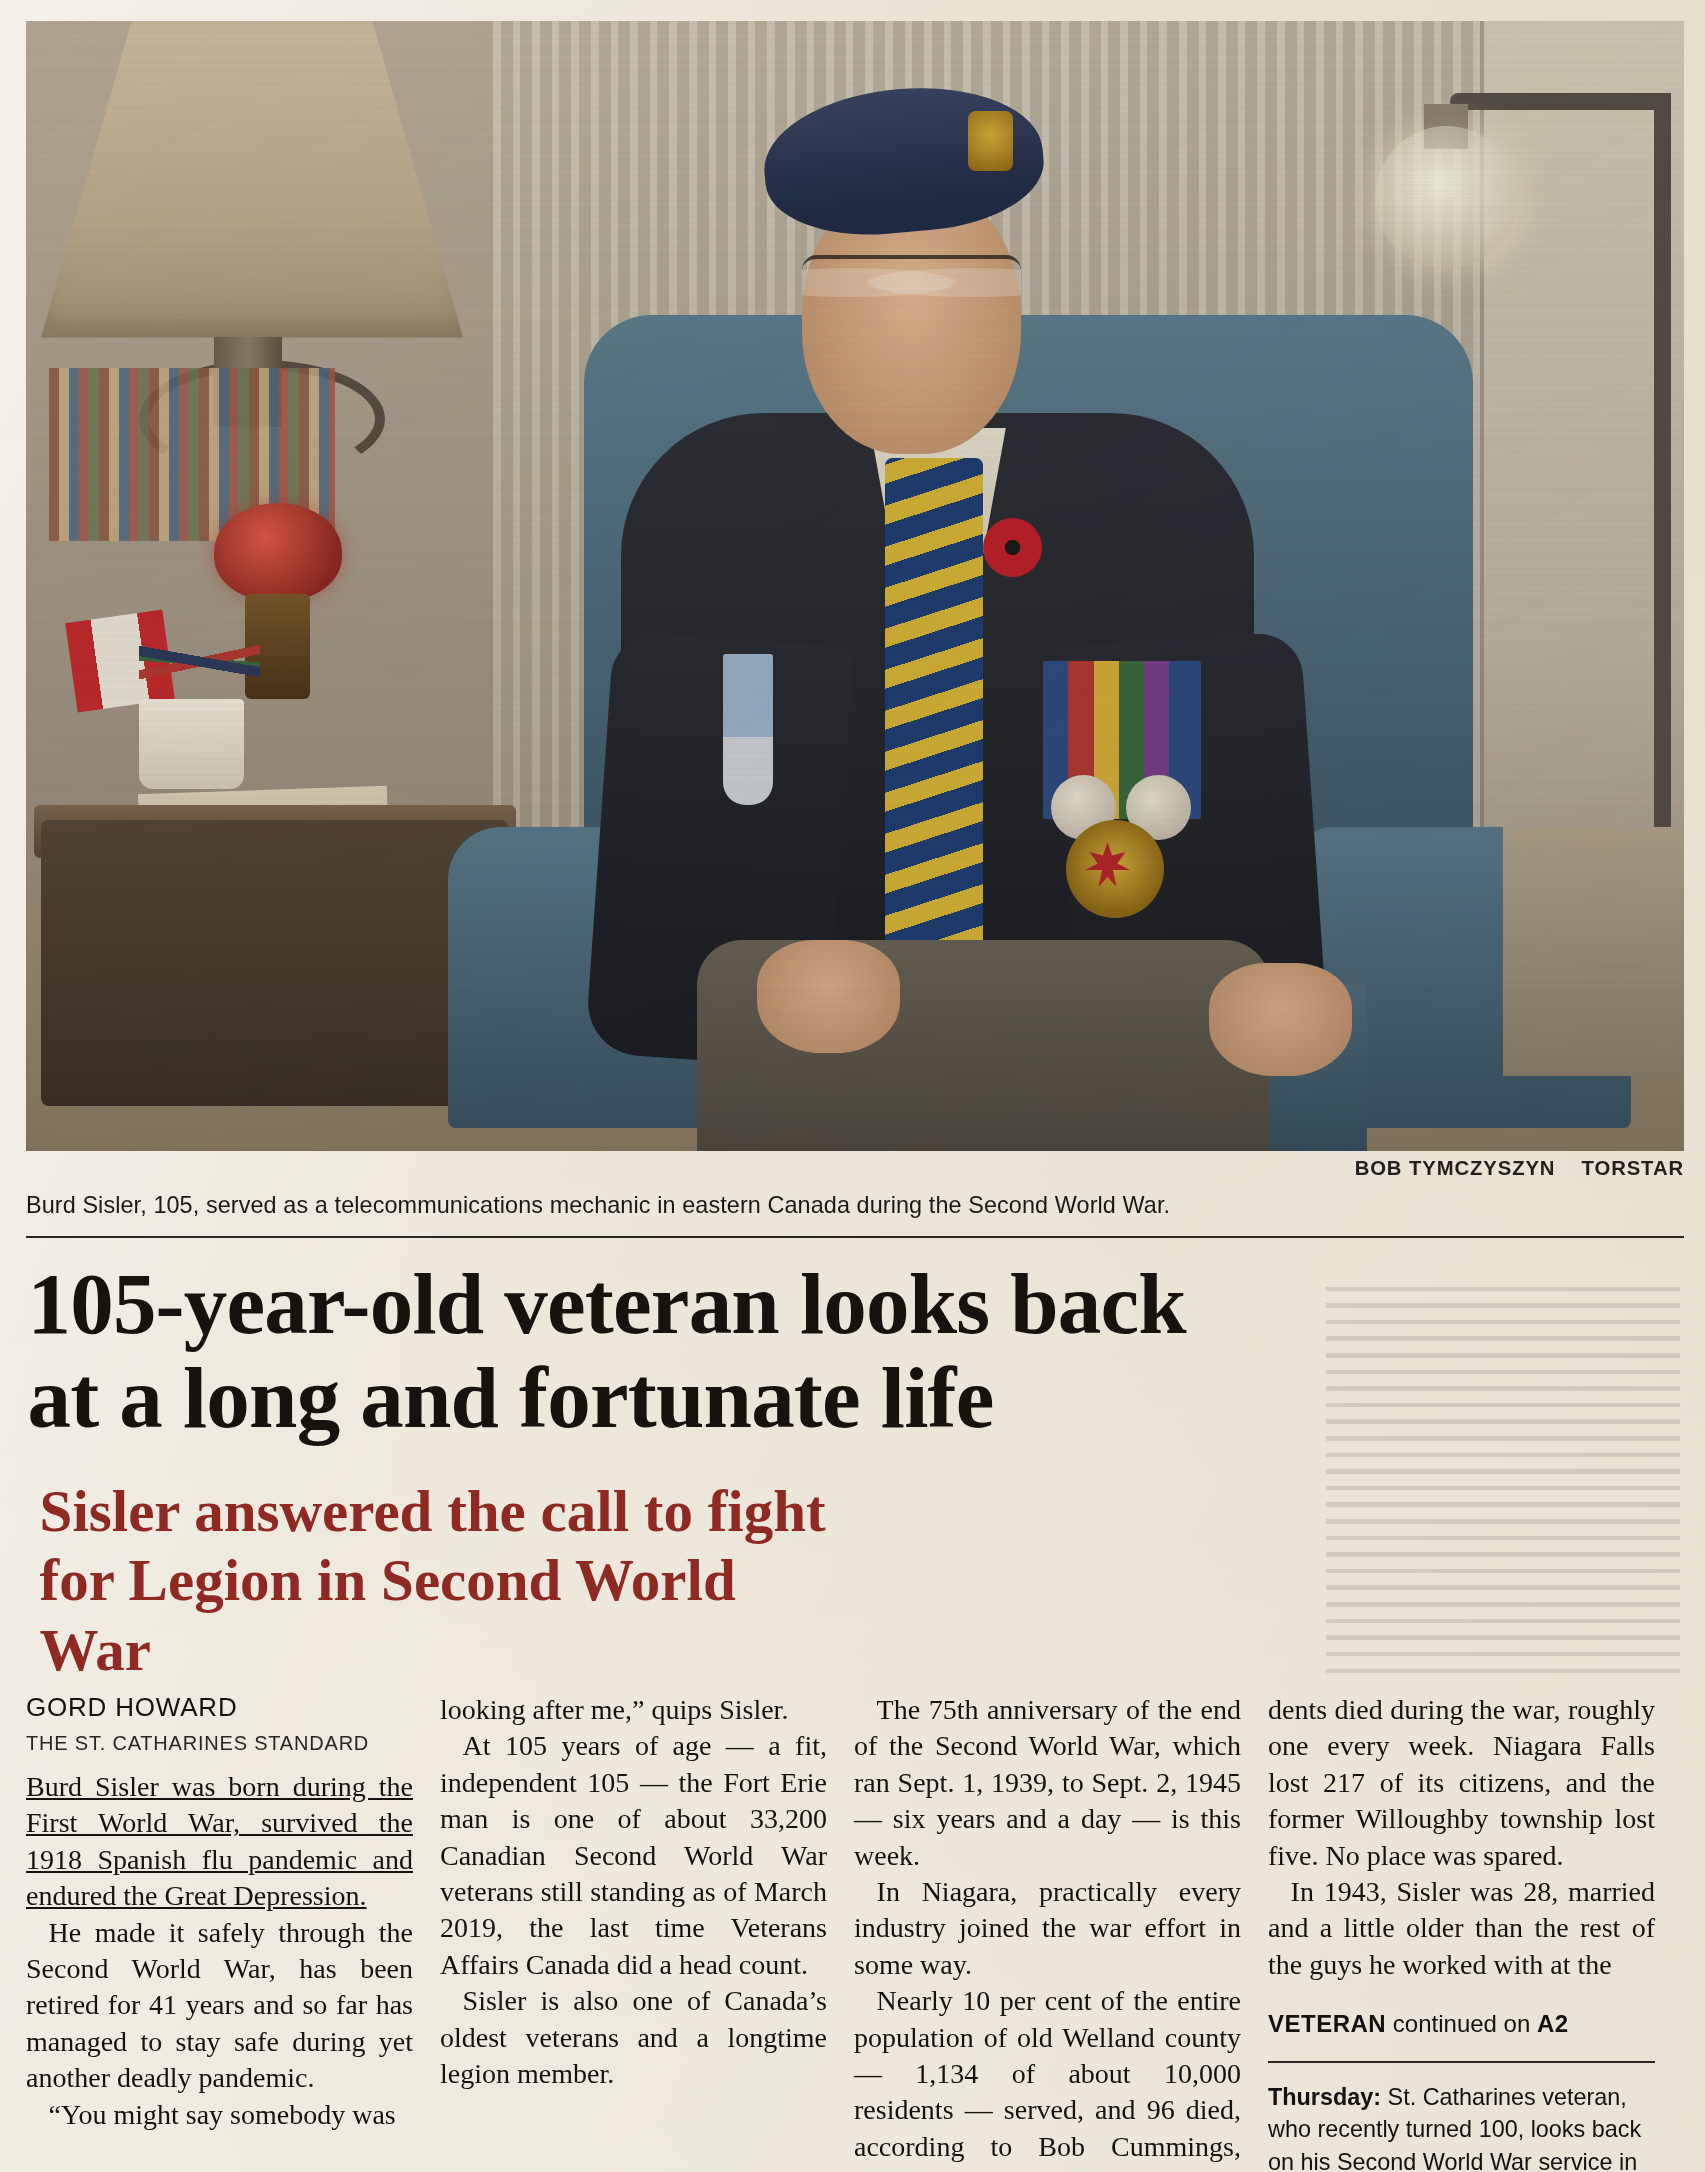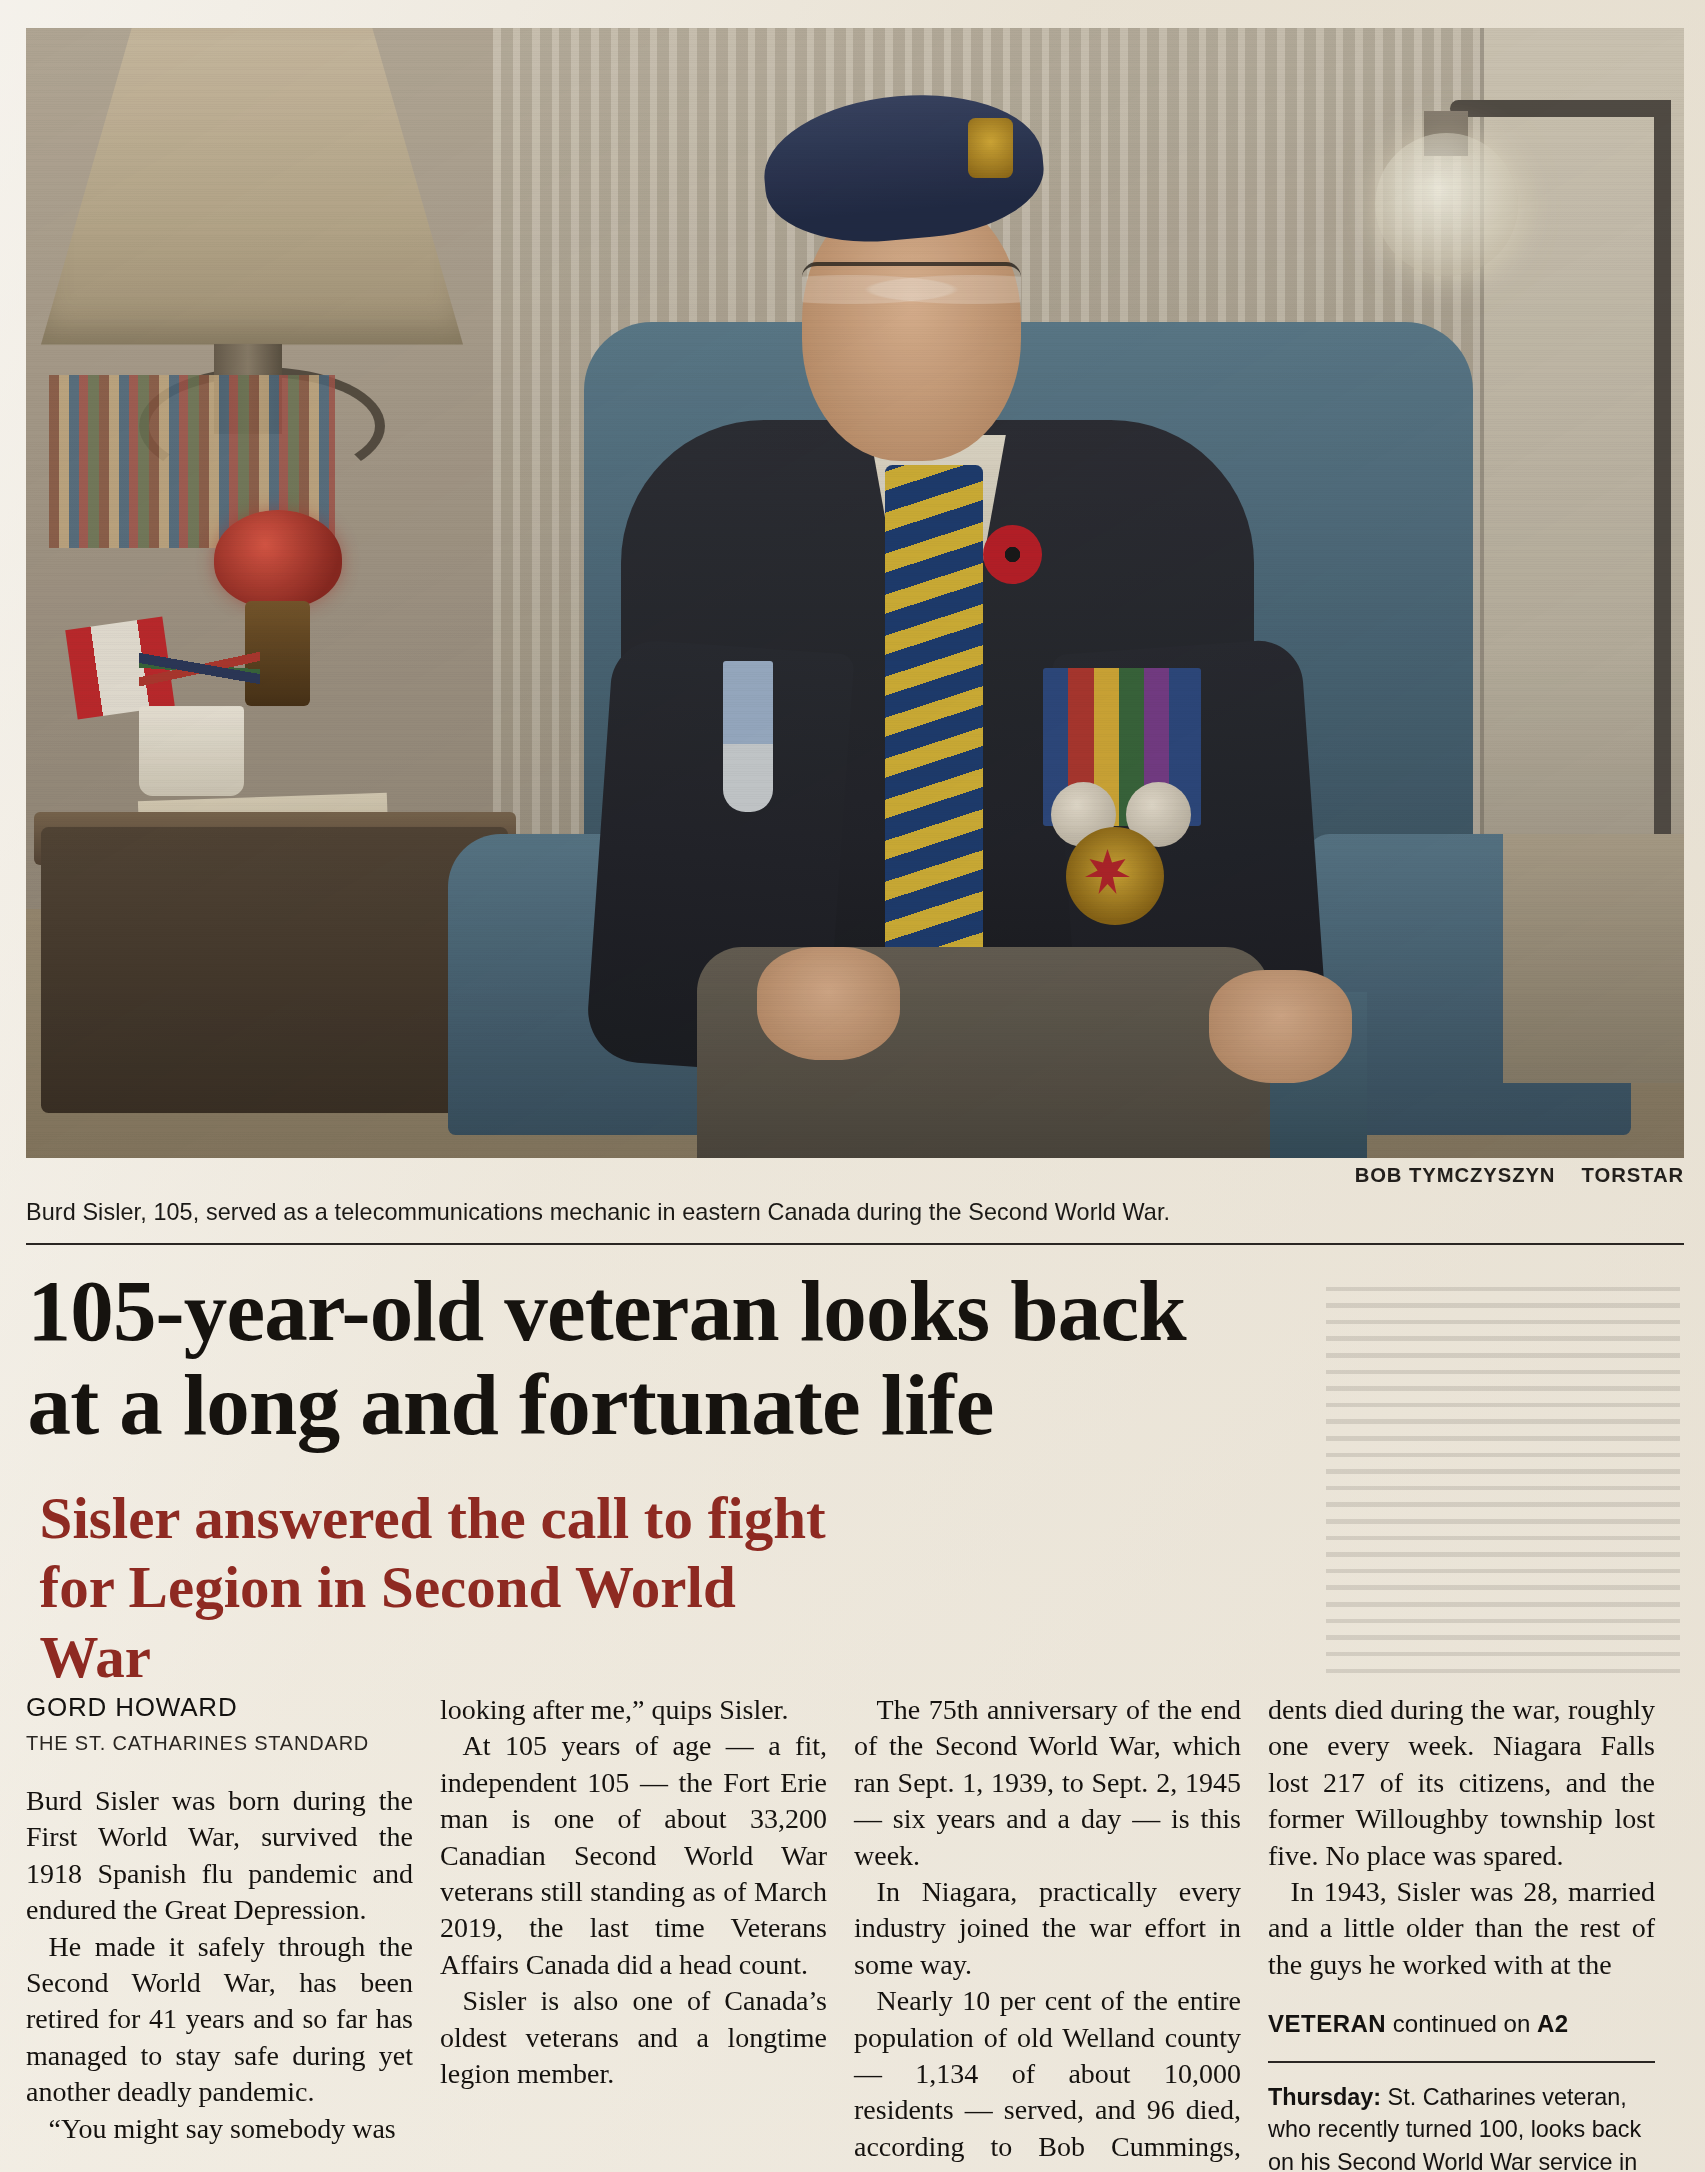--- a/index.html
+++ b/index.html
@@ -17,21 +17,21 @@
 
   .page {
     position: relative;
     width: 1705px;
     height: 2172px;
     background: #efeae0;
     background-image:
       linear-gradient(115deg, rgba(255,255,255,0.55) 0%, rgba(235,228,214,0.25) 40%, rgba(222,213,196,0.45) 100%),
       linear-gradient(0deg, #f3efe6 0%, #ece6da 60%, #e8e1d3 100%);
     box-sizing: border-box;
-    padding: 28px 26px 0 26px;
+    padding: 21px 26px 0 26px;
   }
 
   
   .photo-wrap {
     position: relative;
     width: 1658px;
     height: 1130px;
     margin: 0 auto;
     overflow: hidden;
     background: #6a6258;
@@ -435,21 +435,21 @@
   }
 
   p.body {
     font-family: "Liberation Serif", serif;
     font-size: 28px;
     line-height: 1.30;
     margin: 0;
     color: #15120f;
     text-align: justify;
   }
-  p.body.first { margin-top: 28px; }
+  p.body.first { margin-top: 14px; text-decoration: underline; }
   p.body.indent { text-indent: 22.6px; }
 
   .jumpline {
     font-family: "Liberation Sans", sans-serif;
     font-size: 24px;
     margin-top: 27px;
     color: #141210;
   }
   .jumpline b { letter-spacing: 0.5px; }
 

